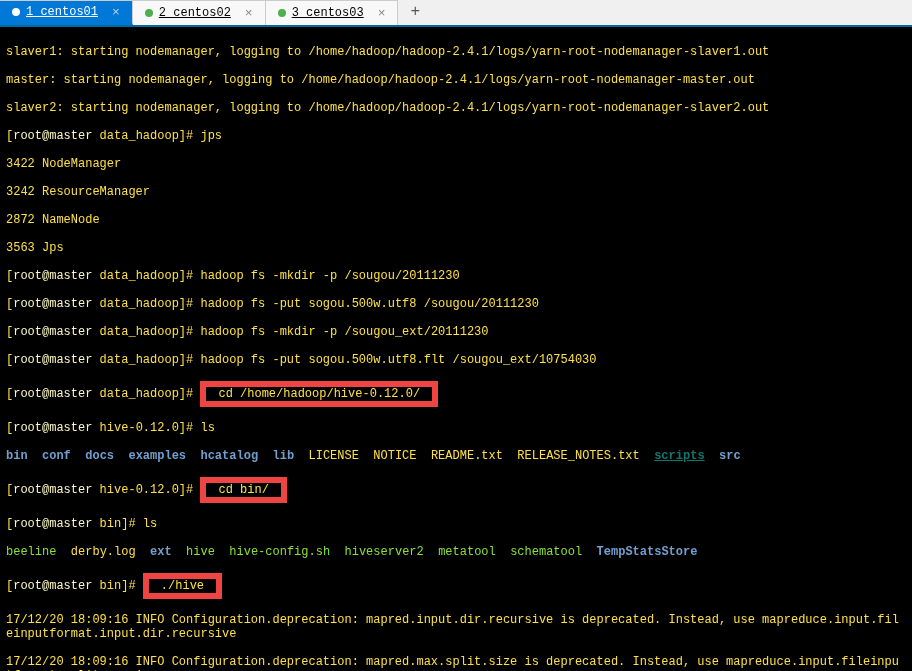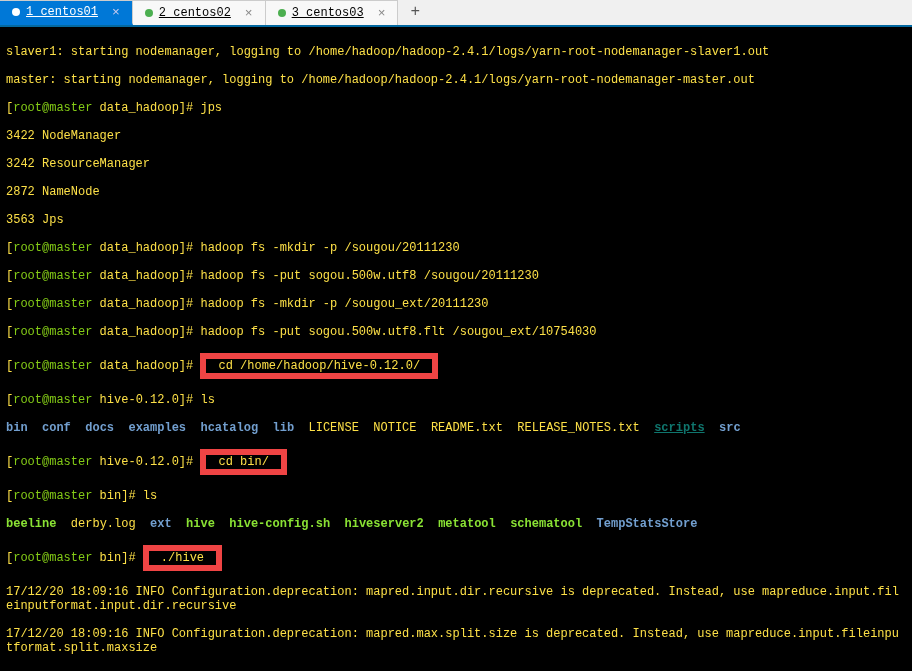--- a/index.html
+++ b/index.html
@@ -7,25 +7,25 @@
 .tabs { display: flex; background: #f0f0f0; border-bottom: 2px solid #0369a1; height: 27px; }
 .tab { display: flex; align-items: center; padding: 4px 12px; border-right: 1px solid #ccc; border-top: 1px solid #ccc; background: #f8f8f8; gap: 6px; cursor: pointer; }
 .tab.active { background: #0078d7; color: #fff; border-bottom: 2px solid #0078d7; }
 .tab-dot { width: 8px; height: 8px; border-radius: 50%; background: #4caf50; display: inline-block; }
 .tab.active .tab-dot { background: #fff; }
 .tab-close { color: #888; margin-left: 8px; font-size: 13px; line-height: 1; }
 .tab.active .tab-close { color: #cce; }
 .tab-add { padding: 4px 12px; color: #555; font-size: 16px; line-height: 1; cursor: pointer; }
 .terminal { background: #000; color: #ccc; padding: 4px 6px; line-height: 14px; min-height: 644px; white-space: pre-wrap; word-break: break-all; }
 .line { display: block; }
-.cyan { color: #84cc16; }
+.cyan { color: #fef9c3; }
 .cyanb { color: #0f766e; font-weight: bold; text-decoration: underline; }
 .white { color: #fde047; }
 .blueb { color: #729fcf; font-weight: bold; }
-.greenb { color: #8ae234; font-weight: bold; }
+.greenb { color: #8ae234; font-weight: normal; }
 .redbox { border: 6px solid #ef4444; padding: 0 12px; display: inline-block; }
 .u { text-decoration: underline; }
 </style>
 </head>
 <body>
 
 <div class="tabs">
   <div class="tab active">
     <span class="tab-dot"></span>
     <span class="u">1 centos01</span>
@@ -40,20 +40,21 @@
     <span class="tab-dot"></span>
     <span class="u">3 centos03</span>
     <span class="tab-close">×</span>
   </div>
   <div class="tab-add">+</div>
 </div>
 
 <div class="terminal">
 <span class="line white">slaver1: starting nodemanager, logging to /home/hadoop/hadoop-2.4.1/logs/yarn-root-nodemanager-slaver1.out</span>
 <span class="line white">master: starting nodemanager, logging to /home/hadoop/hadoop-2.4.1/logs/yarn-root-nodemanager-master.out</span>
+<span class="line white">slaver2: starting nodemanager, logging to /home/hadoop/hadoop-2.4.1/logs/yarn-root-nodemanager-slaver2.out</span>
 <span class="line"><span class="white">[</span><span class="cyan">root@master</span><span class="white"> data_hadoop</span><span class="white">]# jps</span></span>
 <span class="line white">3422 NodeManager</span>
 <span class="line white">3242 ResourceManager</span>
 <span class="line white">2872 NameNode</span>
 <span class="line white">3563 Jps</span>
 <span class="line"><span class="white">[</span><span class="cyan">root@master</span><span class="white"> data_hadoop</span><span class="white">]# hadoop fs -mkdir -p /sougou/20111230</span></span>
 <span class="line"><span class="white">[</span><span class="cyan">root@master</span><span class="white"> data_hadoop</span><span class="white">]# hadoop fs -put sogou.500w.utf8 /sougou/20111230</span></span>
 <span class="line"><span class="white">[</span><span class="cyan">root@master</span><span class="white"> data_hadoop</span><span class="white">]# hadoop fs -mkdir -p /sougou_ext/20111230</span></span>
 <span class="line"><span class="white">[</span><span class="cyan">root@master</span><span class="white"> data_hadoop</span><span class="white">]# hadoop fs -put sogou.500w.utf8.flt /sougou_ext/10754030</span></span>
 <span class="line"><span class="white">[</span><span class="cyan">root@master</span><span class="white"> data_hadoop</span><span class="white">]# </span><span class="redbox"><span class="white">cd /home/hadoop/hive-0.12.0/</span></span></span>

